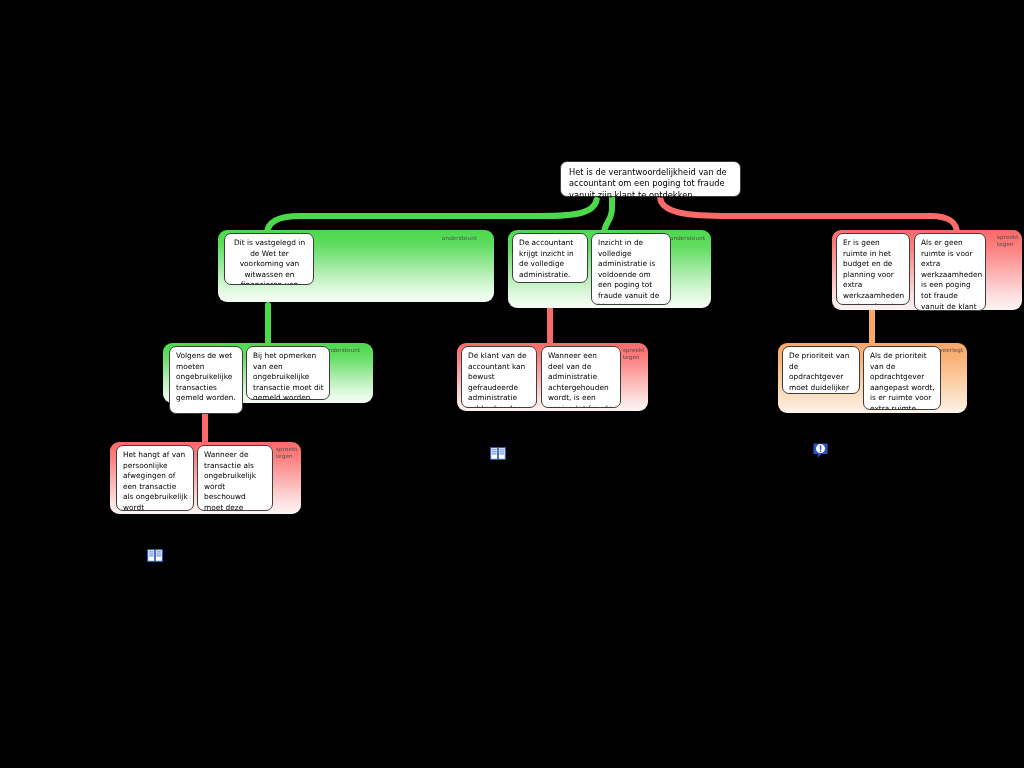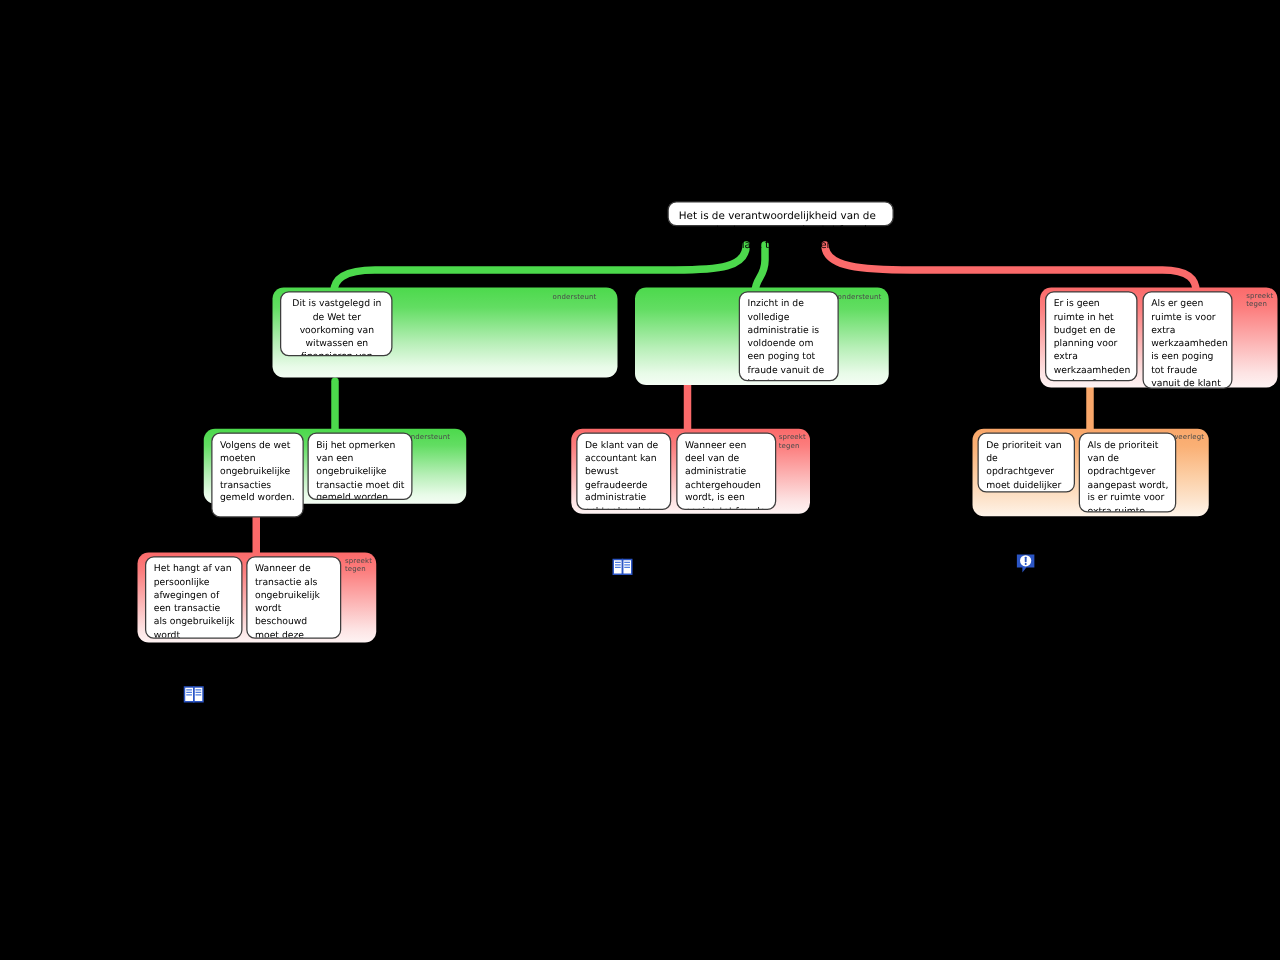--- a/index.html
+++ b/index.html
@@ -94,21 +94,21 @@
 
     <path d="M 268 305 L 268 343" fill="none" stroke="#4cd94c" stroke-width="6" stroke-linecap="round"></path>
 
     <path d="M 205 404 L 205 442" fill="none" stroke="#fb6a6a" stroke-width="6" stroke-linecap="round"></path>
 
     <path d="M 550 305 L 550 343" fill="none" stroke="#fb6a6a" stroke-width="6" stroke-linecap="round"></path>
 
     <path d="M 872 305 L 872 343" fill="none" stroke="#f9a76a" stroke-width="6" stroke-linecap="round"></path>
   </svg>
 
-  <div class="root-box" style="left:534px; top:161px; width:181px; height:20px;">
+  <div class="root-box" style="left:560px; top:161px; width:181px; height:36px;">
     <span>Het is de verantwoordelijkheid van de accountant om een poging tot fraude vanuit zijn klant te ontdekken.</span>
   </div>
 
   <div class="group support" style="left:218px; top:230px; width:276px; height:72px;">
     <div class="group-label" style="left:224px; top:5px; width:48px;">ondersteunt</div>
   </div>
   <div class="card" style="left:224px; top:233px; width:90px; height:52px;text-align:center;">
     <span>Dit is vastgelegd in de Wet ter voorkoming van witwassen en financieren van terrorisme (Wwft).</span>
   </div>
 
@@ -127,20 +127,23 @@
   </div>
   <div class="card" style="left:116px; top:445px; width:78px; height:66px;">
     <span>Het hangt af van persoonlijke afwegingen of een transactie als ongebruikelijk wordt beschouwd.</span>
   </div>
   <div class="card" style="left:197px; top:445px; width:76px; height:66px;">
     <span>Wanneer de transactie als ongebruikelijk wordt beschouwd moet deze gemeld worden.</span>
   </div>
 
   <div class="group support" style="left:508px; top:230px; width:203px; height:78px;">
     <div class="group-label" style="left:162px; top:5px; width:48px;">ondersteunt</div>
+  </div>
+  <div class="card" style="left:512px; top:233px; width:76px; height:50px;">
+    <span>De accountant krijgt inzicht in de volledige administratie.</span>
   </div>
   <div class="card" style="left:591px; top:233px; width:80px; height:72px;">
     <span>Inzicht in de volledige administratie is voldoende om een poging tot fraude vanuit de klant te ontdekken.</span>
   </div>
 
   <div class="group oppose" style="left:457px; top:343px; width:191px; height:68px;">
     <div class="group-label" style="left:166px; top:4px; width:26px;">spreekt tegen</div>
   </div>
   <div class="card" style="left:461px; top:346px; width:76px; height:62px;">
     <span>De klant van de accountant kan bewust gefraudeerde administratie achter houden.</span>

